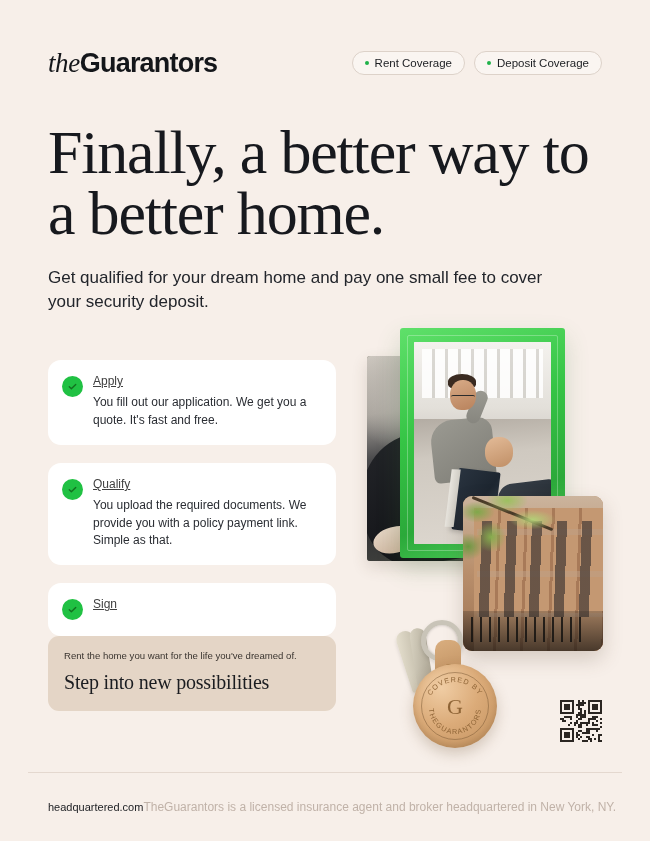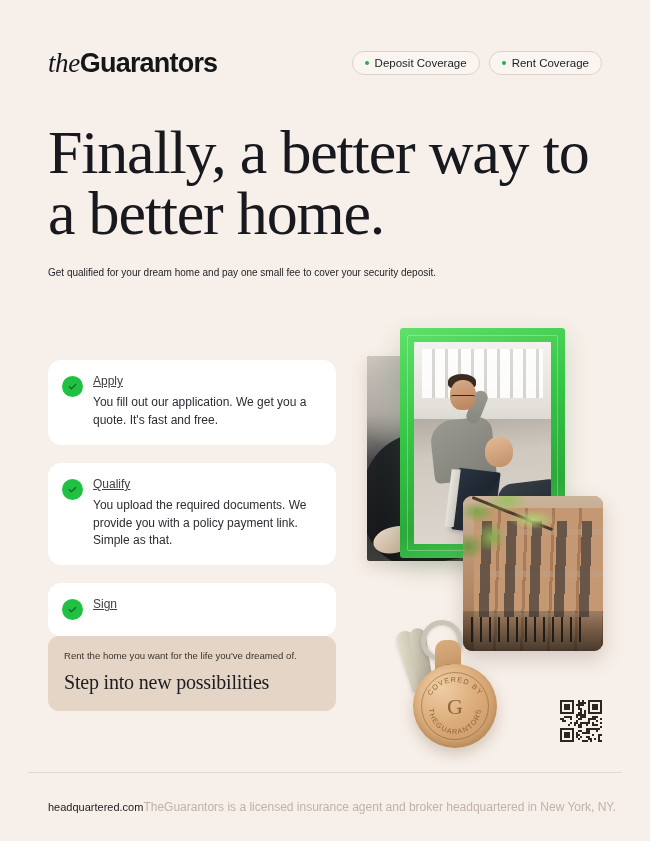--- a/index.html
+++ b/index.html
@@ -88,21 +88,21 @@
     font-family: "Liberation Serif", serif;
     font-weight: 400;
     font-size: 62px;
     line-height: 0.98;
     letter-spacing: -1.2px;
     color: #17191e;
   }
   .subhead {
     margin-top: 22px;
     width: 500px;
-    font-size: 10px;
+    font-size: 17px;
     line-height: 1.42;
     color: #22252b;
   }
 
   
   .steps {
     position: absolute;
     top: 360px;
     left: 48px;
     width: 288px;
@@ -525,25 +525,25 @@
 <div class="page">
 
   <div class="header">
     <div class="logo">
       <span class="logo-the">the</span><span class="logo-name">Guarantors</span>
     </div>
 
     <div class="badges">
       <div class="badge">
         <span class="dot"></span>
-        <span>Deposit Coverage</span>
+        <span>Rent Coverage</span>
       </div>
       <div class="badge">
         <span class="dot"></span>
-        <span>Rent Coverage</span>
+        <span>Deposit Coverage</span>
       </div>
     </div>
   </div>
 
   <div class="hero">
     <h1 class="headline">Finally, a better way to a better home.</h1>
     <p class="subhead">Get qualified for your dream home and pay one small fee to cover your security deposit.</p>
   </div>
 
   <div class="steps">

